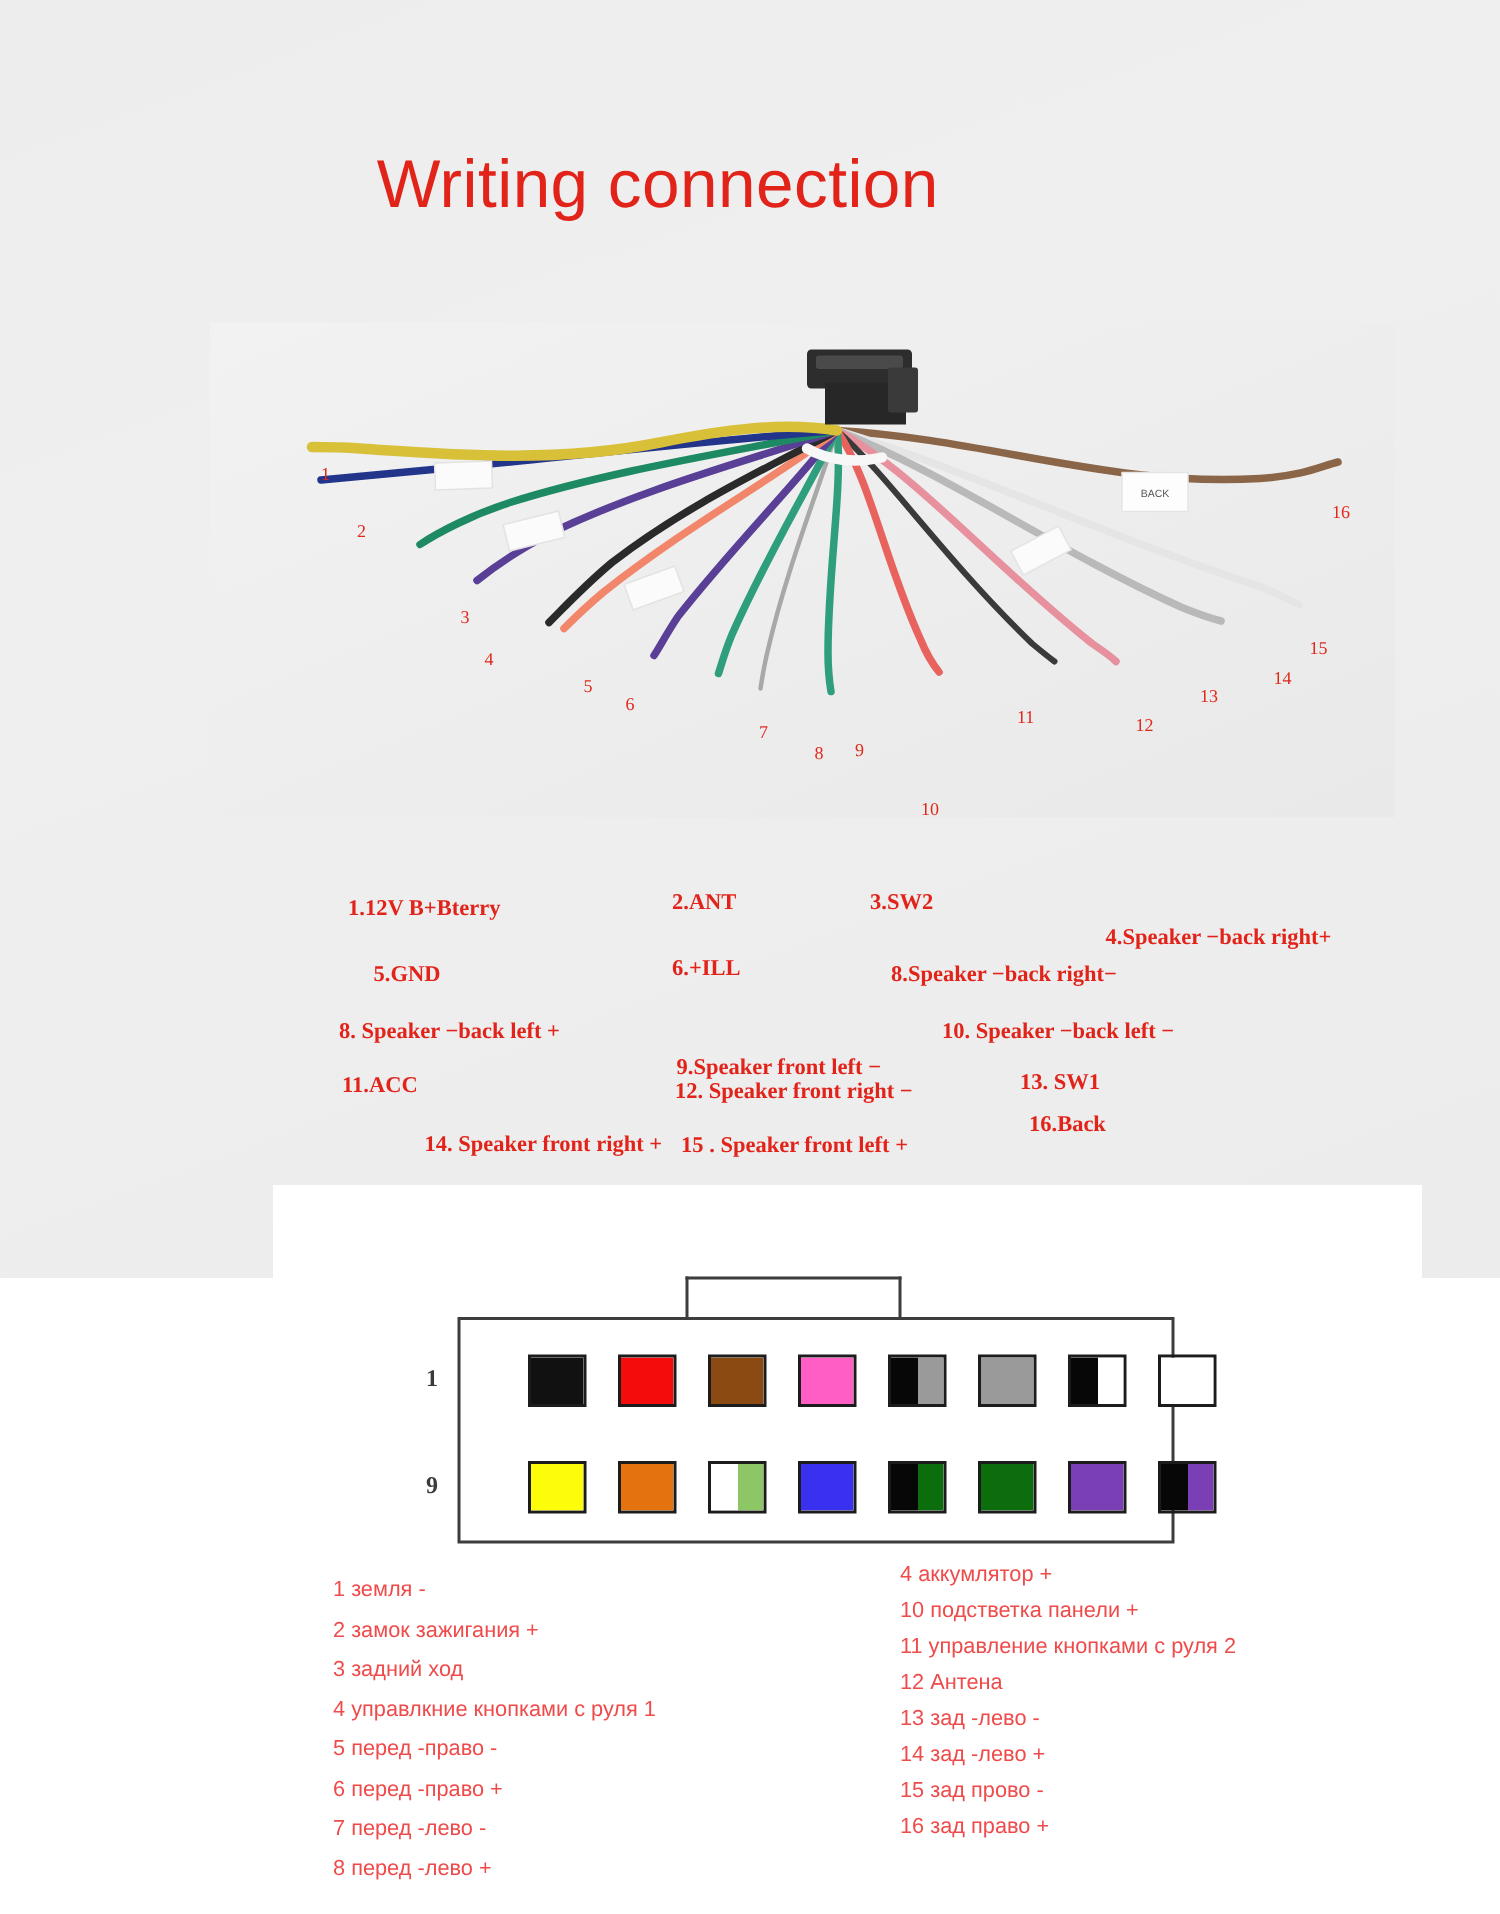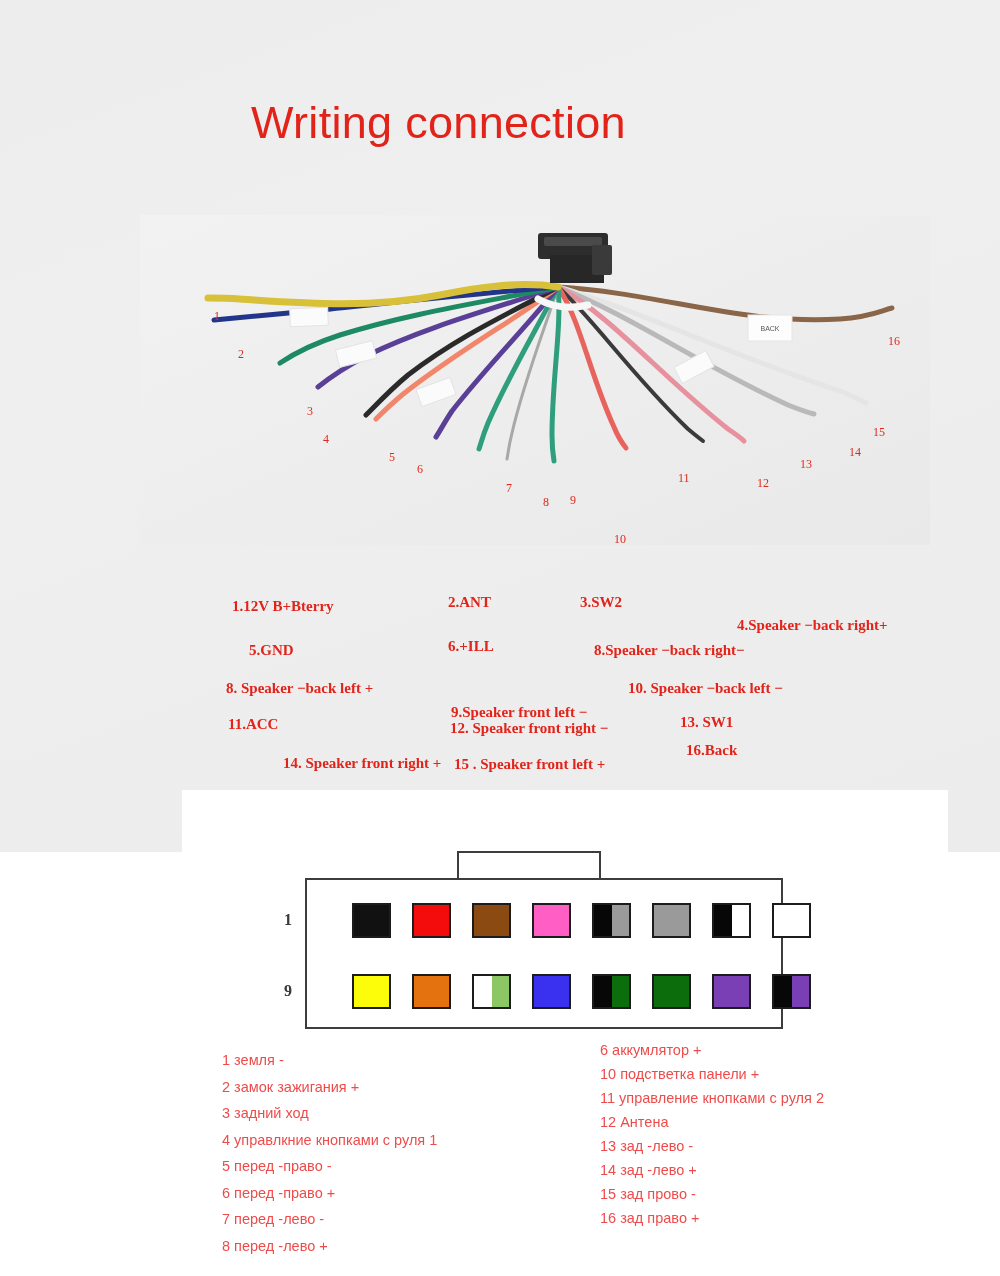--- a/index.html
+++ b/index.html
@@ -303,21 +303,21 @@
     <div class="leg-ru">1 земля -</div>
     <div class="leg-ru">2 замок зажигания +</div>
     <div class="leg-ru">3  задний ход</div>
     <div class="leg-ru">4  управлкние кнопками с руля 1</div>
     <div class="leg-ru">5 перед -право -</div>
     <div class="leg-ru">6 перед -право +</div>
     <div class="leg-ru">7 перед -лево -</div>
     <div class="leg-ru">8  перед -лево +</div>
   </div>
 <div id="ru-right">
-    <div class="leg-ru">6 аккумлятор +</div>
+    <div class="leg-ru">4 аккумлятор +</div>
     <div class="leg-ru">10 подстветка панели +</div>
     <div class="leg-ru">11 управление кнопками с руля 2</div>
     <div class="leg-ru">12 Антена</div>
     <div class="leg-ru">13 зад -лево -</div>
     <div class="leg-ru">14 зад -лево +</div>
     <div class="leg-ru">15  зад прово -</div>
     <div class="leg-ru">16 зад право +</div>
   </div>
 
 </body></html>

